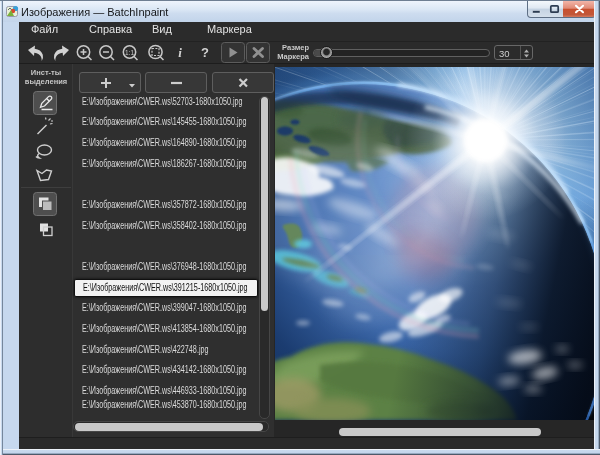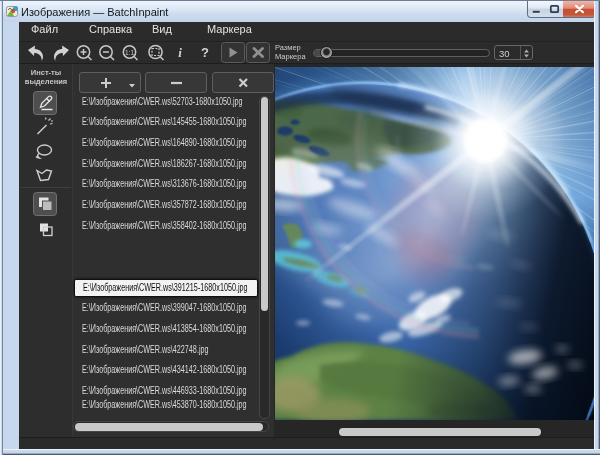--- a/index.html
+++ b/index.html
@@ -14,21 +14,21 @@
 
 .capbtn{position:absolute;top:0;height:17px;box-sizing:border-box;border:1px solid #5e6f85;border-top:none;}
 #btnmin{left:527px;width:19px;border-radius:0 0 0 4px;background:linear-gradient(#f4f8fc 0%,#dfe8f2 45%,#c4d2e2 50%,#d4dfeb 100%);}
 #btnmax{left:545px;width:19px;border-radius:0;background:linear-gradient(#f4f8fc 0%,#dfe8f2 45%,#c4d2e2 50%,#d4dfeb 100%);border-left:none;}
 #btnclose{left:563px;width:33px;border-radius:0 0 4px 0;background:linear-gradient(#f2b5a8 0%,#e08a76 45%,#c8502f 52%,#c25739 85%,#d47a5e 100%);border-left:none;}
 
 #menubar{position:absolute;left:0px;top:0px;width:591px;height:19px;background:#2b2b2b;border-bottom:1px solid #222;}
 .menu{position:absolute;top:1px;font-size:11px;color:#e2e2e2;}
 
 #toolbar{position:absolute;left:0;top:20px;width:591px;height:21px;background:#2b2b2b;border-bottom:1px solid #1d1d1d;}
-#lblsize{position:absolute;left:256px;top:2px;width:34px;font-size:7.5px;font-weight:normal;color:#cacaca;text-align:left;line-height:8.5px;}
+#lblsize{position:absolute;left:256px;top:2px;width:34px;font-size:7.5px;font-weight:bold;color:#cacaca;text-align:right;line-height:8.5px;}
 #slider{position:absolute;left:294px;top:7px;width:177px;height:8px;box-sizing:border-box;border:1px solid #606060;border-radius:4px;background:#232323;}
 #sliderfill{position:absolute;left:295px;top:8px;width:12px;height:6px;border-radius:3px 0 0 3px;background:#4a4a4a;}
 #knob{position:absolute;left:301px;top:4px;width:13px;height:13px;border-radius:7px;background:radial-gradient(circle at 50% 45%, #262626 0 34%, #8a8a8a 48%, #b0b0b0 72%, #767676 100%);border:1px solid #1a1a1a;box-sizing:border-box;}
 #spin{position:absolute;left:475px;top:3px;width:39px;height:15px;box-sizing:border-box;border:1px solid #676767;border-radius:3px;background:#2b2b2b;}
 #spinval{position:absolute;left:4px;top:1.5px;font-size:9.5px;color:#cfcfcf;}
 #spindiv{position:absolute;right:11px;top:0;width:1px;height:13px;background:#555;}
 
 #sidebar{position:absolute;left:0;top:42px;width:54px;height:373px;background:#2d2d2d;border-right:1px solid #383838;box-sizing:border-box;}
 #sbhead{position:absolute;left:0;top:5px;width:54px;text-align:center;font-size:7.5px;font-weight:bold;color:#c6c6c6;line-height:8.5px;}
 #sbsep{position:absolute;left:2px;top:123px;width:50px;height:1px;background:#3e3e3e;}
@@ -191,23 +191,23 @@
             <path d="M25 10 h11" stroke="#cdcdcd" stroke-width="2.2"></path>
           </svg></div>
    <div class="lbtn" style="left:139px"><svg width="60" height="19">
             <path d="M26.5 6 l7.5 7.5 M34 6 l-7.5 7.5" stroke="#cdcdcd" stroke-width="2.2"></path>
           </svg></div>
    <div id="list">
 <div class="item" style="top:28.7px"><span>E:\Изображения\CWER.ws\52703-1680x1050.jpg</span></div>
 <div class="item" style="top:49.3px"><span>E:\Изображения\CWER.ws\145455-1680x1050.jpg</span></div>
 <div class="item" style="top:70.0px"><span>E:\Изображения\CWER.ws\164890-1680x1050.jpg</span></div>
 <div class="item" style="top:90.6px"><span>E:\Изображения\CWER.ws\186267-1680x1050.jpg</span></div>
-<div class="item" style="top:111.3px"><span>E:\Изображения\CWER.ws\313676-1680x1050.jpg</span></div>
 <div class="item" style="top:131.9px"><span>E:\Изображения\CWER.ws\357872-1680x1050.jpg</span></div>
 <div class="item" style="top:152.6px"><span>E:\Изображения\CWER.ws\358402-1680x1050.jpg</span></div>
+<div class="item" style="top:193.9px"><span>E:\Изображения\CWER.ws\376948-1680x1050.jpg</span></div>
 <div class="item sel" style="top:214.5px"><span>E:\Изображения\CWER.ws\391215-1680x1050.jpg</span></div>
 <div class="item" style="top:235.2px"><span>E:\Изображения\CWER.ws\399047-1680x1050.jpg</span></div>
 <div class="item" style="top:255.8px"><span>E:\Изображения\CWER.ws\413854-1680x1050.jpg</span></div>
 <div class="item" style="top:276.5px"><span>E:\Изображения\CWER.ws\422748.jpg</span></div>
 <div class="item" style="top:297.1px"><span>E:\Изображения\CWER.ws\434142-1680x1050.jpg</span></div>
 <div class="item" style="top:317.8px"><span>E:\Изображения\CWER.ws\446933-1680x1050.jpg</span></div>
 <div class="item" style="top:332px"><span>E:\Изображения\CWER.ws\453870-1680x1050.jpg</span></div>
 </div>
    <div id="vsb"></div>
         <div id="vsbthumb"></div>

